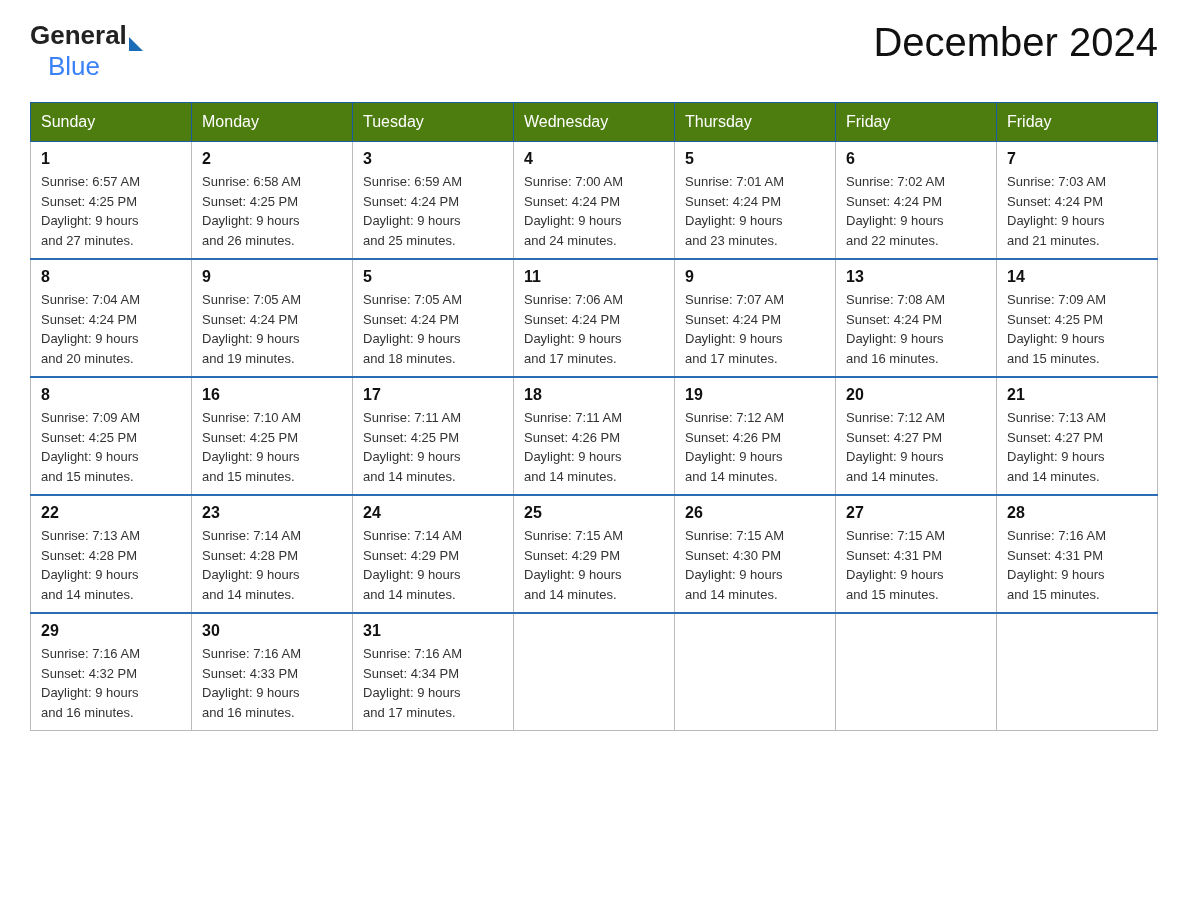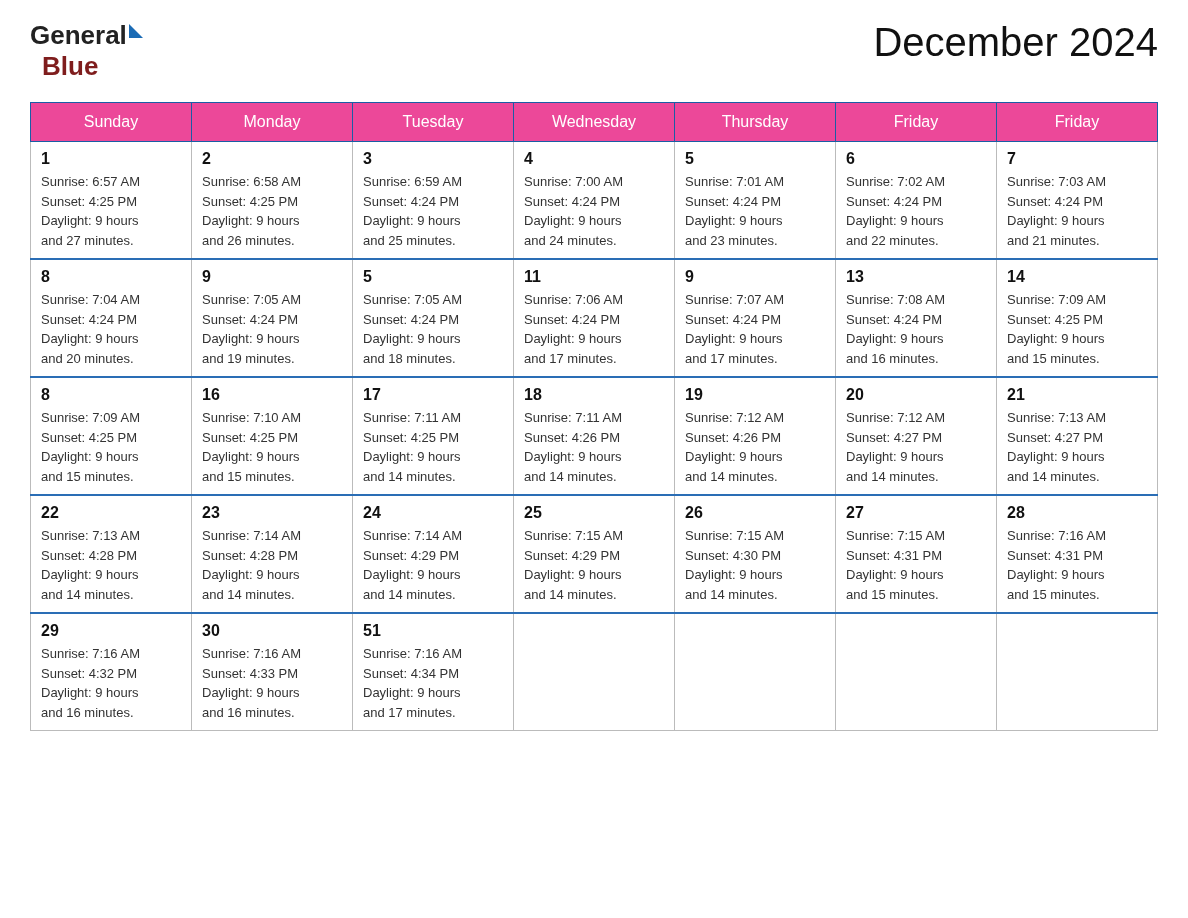--- a/index.html
+++ b/index.html
@@ -17,42 +17,42 @@
       align-items: flex-start;
       margin-bottom: 20px;
     }
     .logo {
       display: flex;
       flex-direction: column;
       align-items: flex-start;
     }
     .logo-top {
       display: flex;
-      align-items: flex-start;
+      align-items: flex-end;
     }
     .logo-general {
       font-size: 26px;
       font-weight: bold;
       color: #222;
       font-family: Arial, sans-serif;
     }
     .logo-triangle {
       width: 0;
       height: 0;
       border-left: 14px solid #1a6bb5;
       border-top: 14px solid transparent;
       border-bottom: 0px solid transparent;
       margin-left: 2px;
       margin-top: 4px;
     }
     .logo-blue {
       font-size: 26px;
-      font-weight: bold;
-      color: #7f1d1d;
-      margin-left: 12px;
+      font-weight: normal;
+      color: #3b82f6;
+      margin-left: 18px;
     }
     .title-section {
       text-align: right;
     }
     .month-title {
       font-size: 40px;
       font-weight: normal;
       color: #111;
       line-height: 1.1;
     }
@@ -60,26 +60,26 @@
       font-size: 20px;
       color: #555;
       margin-top: 4px;
     }
     .calendar {
       width: 100%;
       border-collapse: collapse;
       border: 1px solid #999;
     }
     .calendar th {
-      background-color: #ec4899;
+      background-color: #4d7c0f;
       color: #fff;
       font-size: 16px;
       font-weight: normal;
       padding: 10px 10px;
-      text-align: center;
+      text-align: left;
       border: 1px solid #1a5da5;
     }
     .calendar td {
       vertical-align: top;
       padding: 8px 10px;
       border: 1px solid #bbb;
       font-size: 13px;
       width: 14.28%;
       min-height: 90px;
       height: 110px;
@@ -256,21 +256,21 @@
       <tr class="row-separator">
         <td>
         <span class="day-num">29</span>
         <span class="day-info">Sunrise: 7:16 AM<br>Sunset: 4:32 PM<br>Daylight: 9 hours<br>and 16 minutes.</span>
       </td>
         <td>
         <span class="day-num">30</span>
         <span class="day-info">Sunrise: 7:16 AM<br>Sunset: 4:33 PM<br>Daylight: 9 hours<br>and 16 minutes.</span>
       </td>
         <td>
-        <span class="day-num">51</span>
+        <span class="day-num">31</span>
         <span class="day-info">Sunrise: 7:16 AM<br>Sunset: 4:34 PM<br>Daylight: 9 hours<br>and 17 minutes.</span>
       </td>
         <td class="empty-cell"></td>
         <td class="empty-cell"></td>
         <td class="empty-cell"></td>
         <td class="empty-cell"></td>
       </tr>
     </tbody>
 </table>
 

